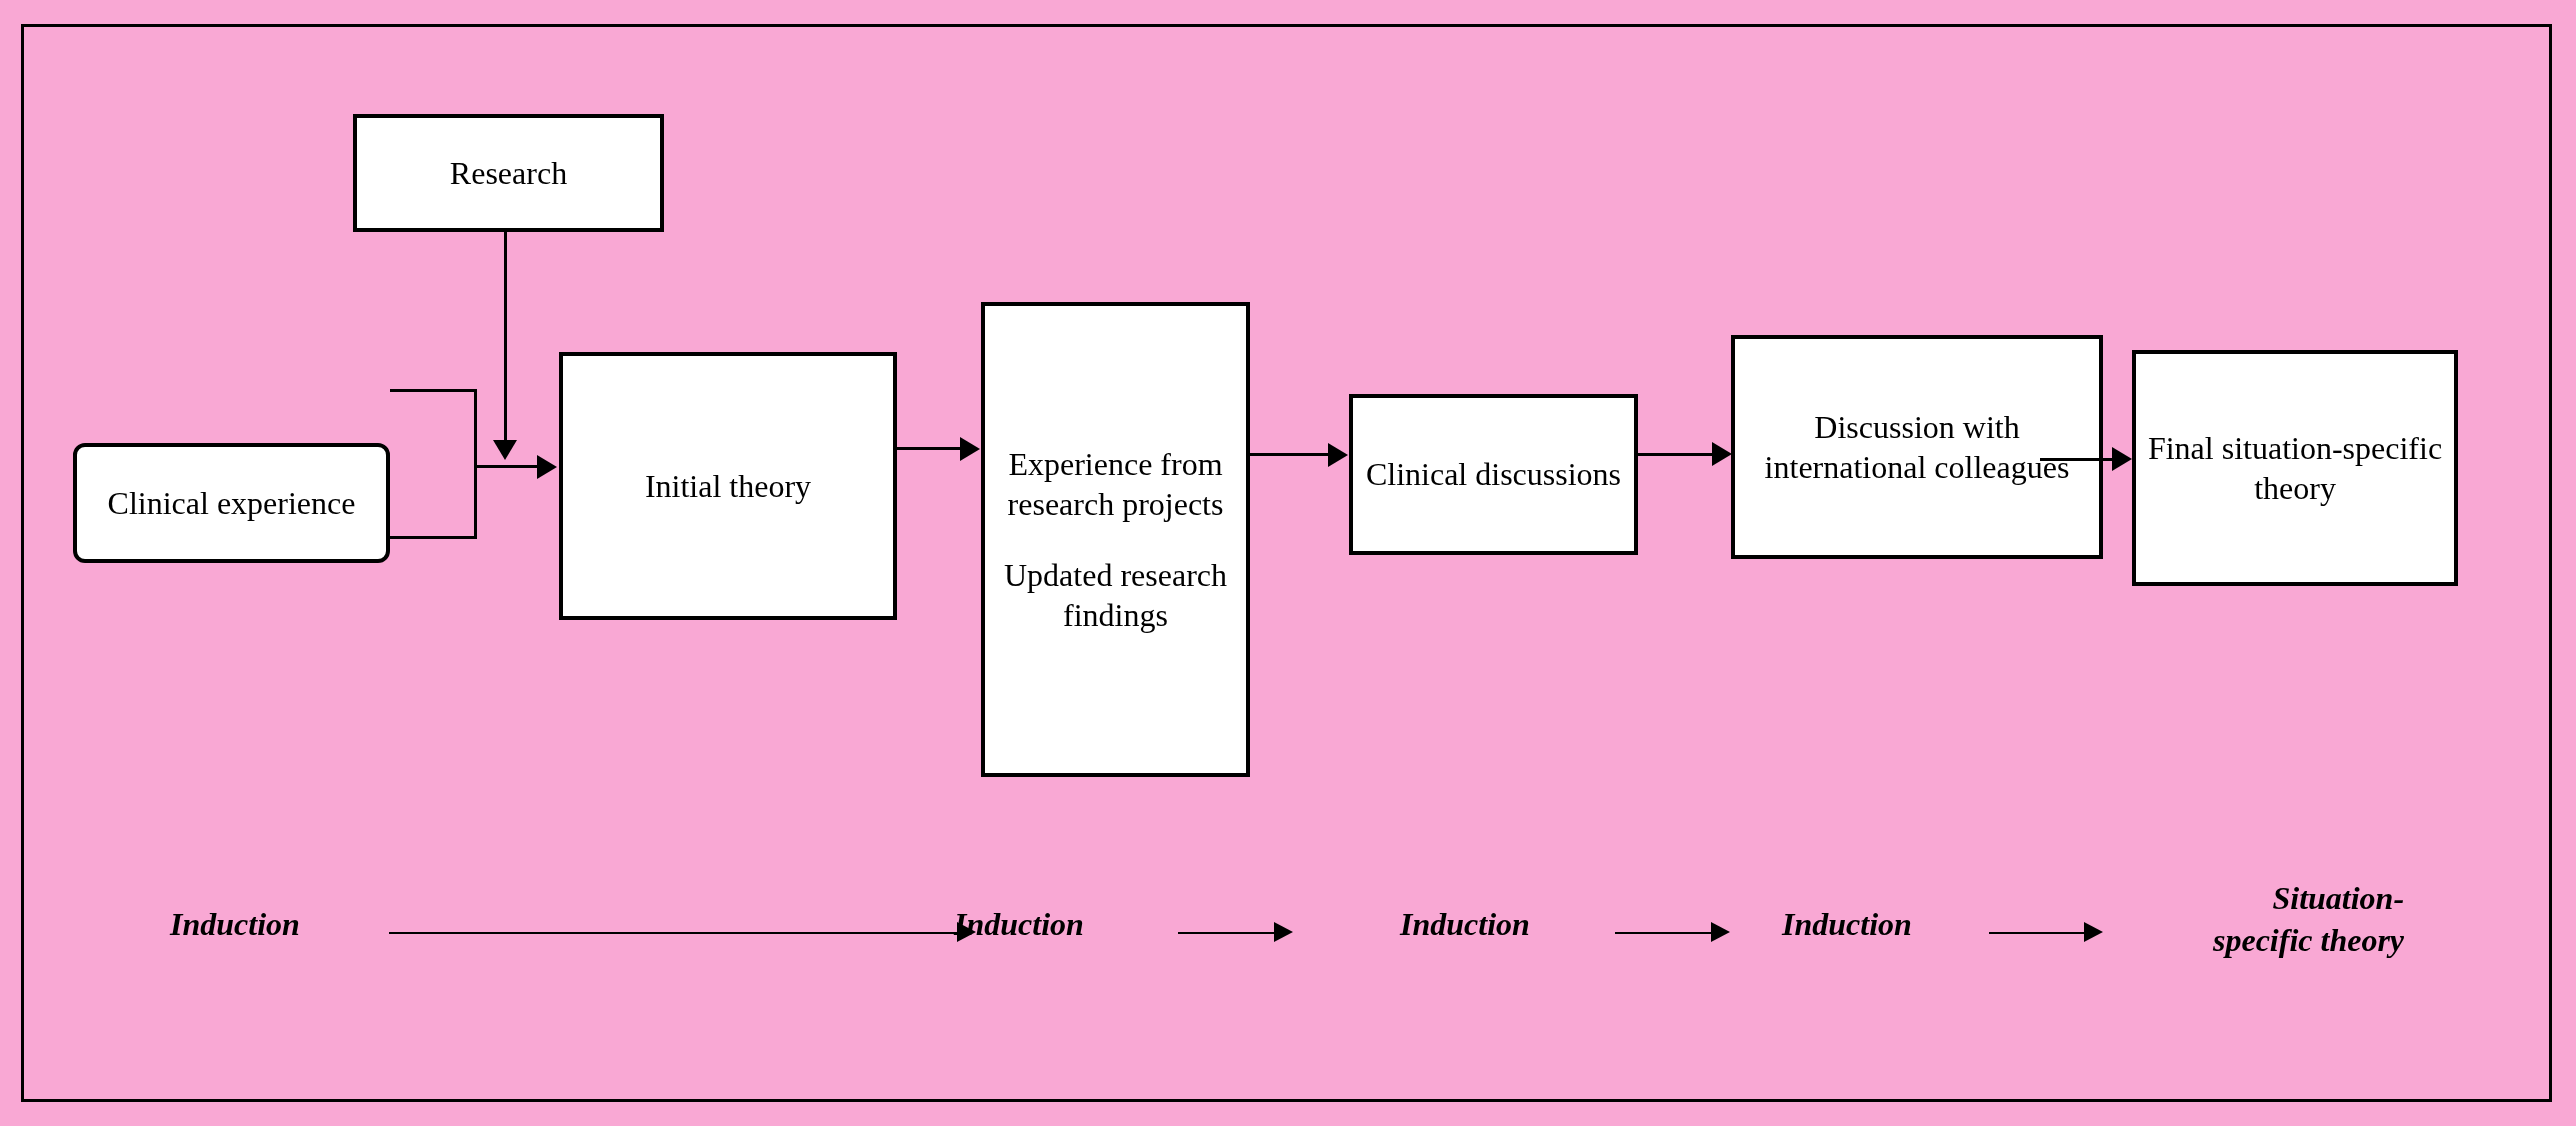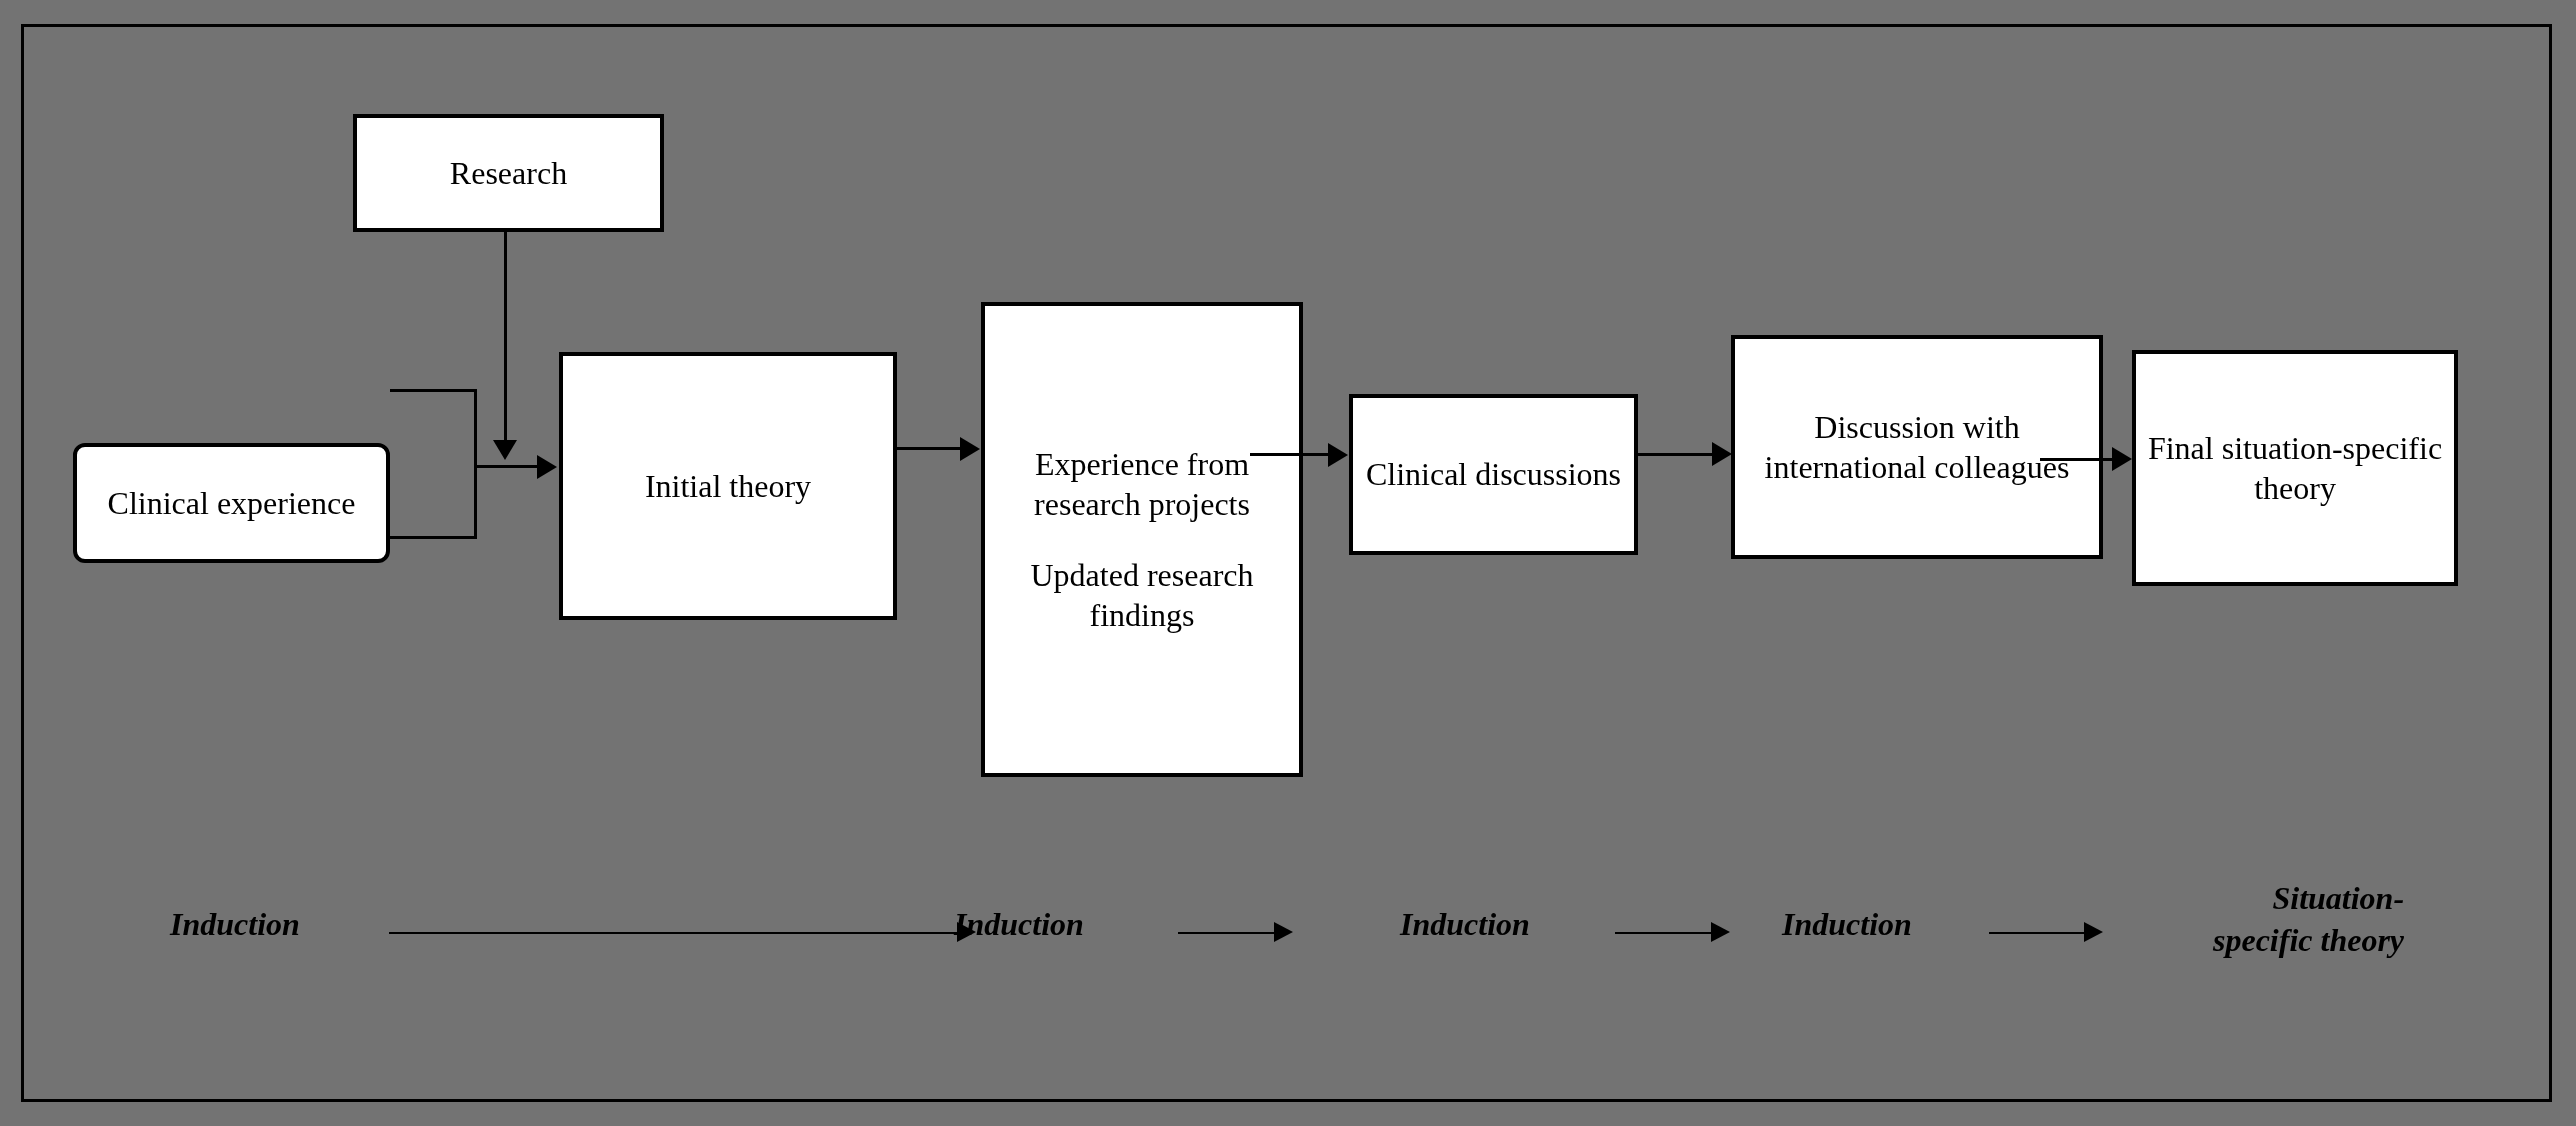--- a/index.html
+++ b/index.html
@@ -4,21 +4,21 @@
 <style>
   html, body {
     margin: 0;
     padding: 0;
     background: #ffffff;
   }
   #canvas {
     position: relative;
     width: 2576px;
     height: 1126px;
-    background: #737373;
+    background: #f9a8d4;
     font-family: "Liberation Serif", "DejaVu Serif", serif;
     overflow: hidden;
   }
   
   .frame {
     position: absolute;
     left: 21px;
     top: 24px;
     width: 2531px;
     height: 1078px;
@@ -104,21 +104,21 @@
 
 
   <div class="node" style="left:73px; top:443px; width:317px; height:120px;border-radius:12px;">
     <span class="txt">Clinical experience</span>
   </div>
 
   <div class="node" style="left:559px; top:352px; width:338px; height:268px;">
     <span class="txt">Initial theory</span>
   </div>
 
-  <div class="node stacked" style="left:981px; top:302px; width:322px; height:475px;">
+  <div class="node stacked" style="left:981px; top:302px; width:269px; height:475px;">
     <span class="para">Experience from research projects</span>
     <span class="para">Updated research findings</span>
   </div>
 
   <div class="node" style="left:1349px; top:374px; width:289px; height:161px;margin-top:20px;">
     <span class="txt">Clinical discussions</span>
   </div>
 
   <div class="node" style="left:1731px; top:335px; width:372px; height:224px;">
     <span class="txt">Discussion with international colleagues</span>

